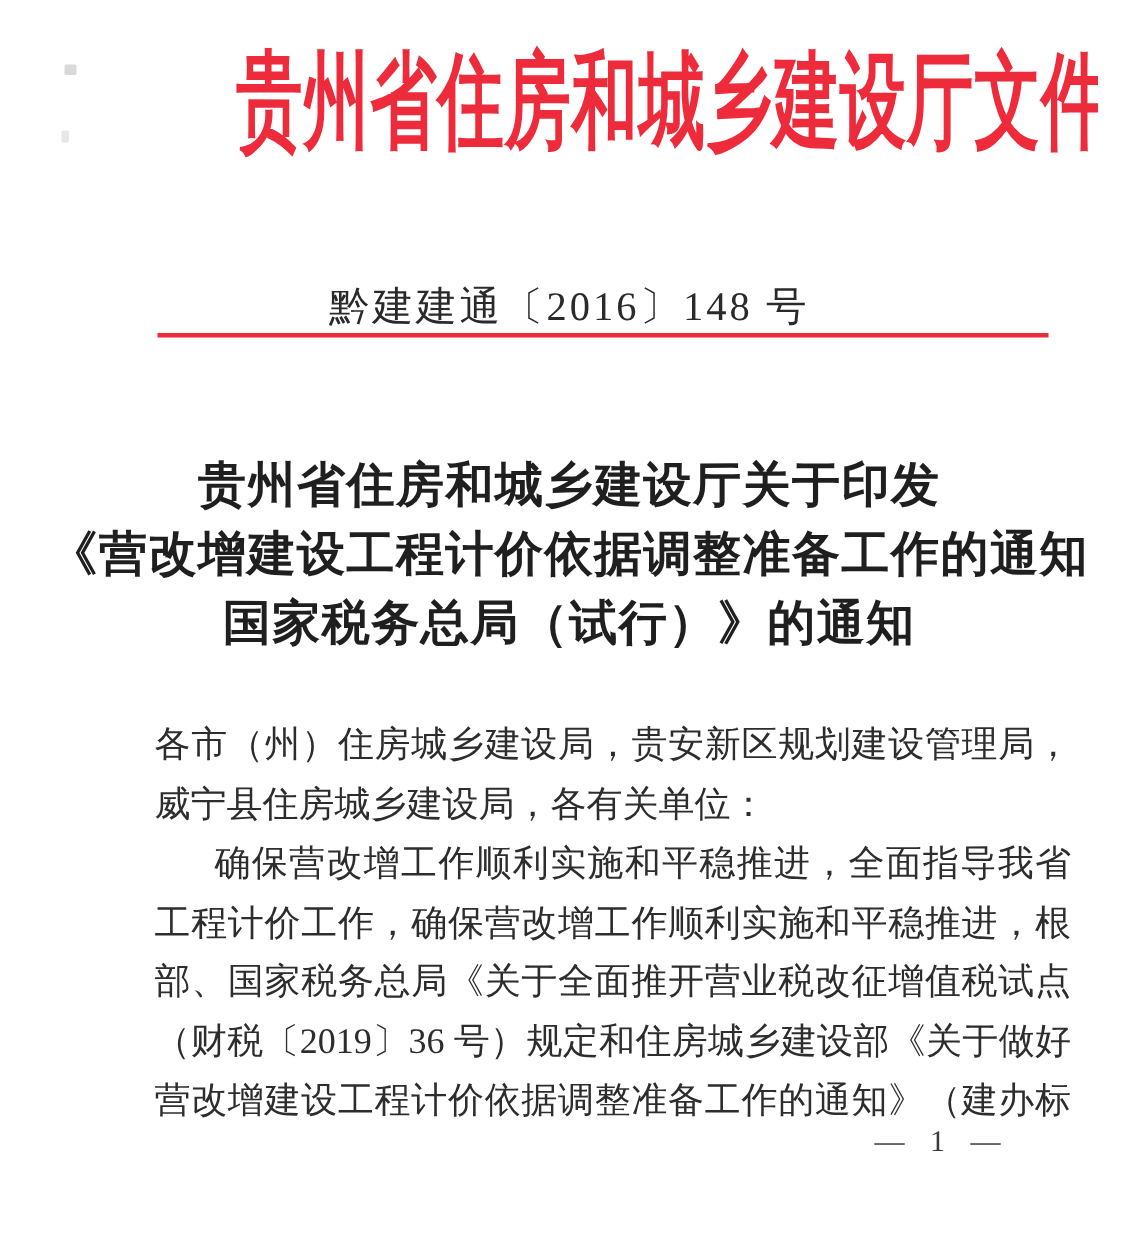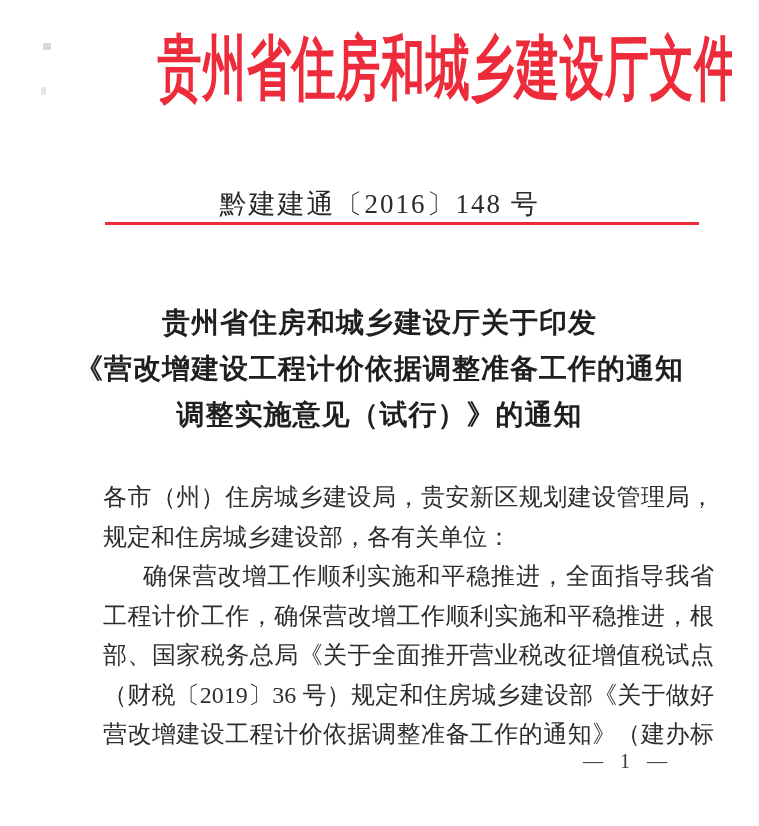--- a/index.html
+++ b/index.html
@@ -57,21 +57,21 @@
   
   .doc-title {
     position: absolute;
     top: 300px;
     left: 0;
     right: 0;
     text-align: center;
     color: #1f1f1f;
   }
   .doc-title .title-line {
-    font-size: 28px;
+    font-size: 32px;
     line-height: 46px;
     font-weight: bold;
     letter-spacing: 1px;
     white-space: nowrap;
   }
 
   
   .doc-body {
     position: absolute;
     top: 478px;
@@ -118,26 +118,26 @@
 
   <div class="red-header">贵州省住房和城乡建设厅文件</div>
 
   <div class="doc-number">黔建建通〔2016〕148 号</div>
 
   <div class="red-line"></div>
 
   <div class="doc-title">
     <div class="title-line">贵州省住房和城乡建设厅关于印发</div>
     <div class="title-line">《营改增建设工程计价依据调整准备工作的通知</div>
-    <div class="title-line">调整实施意见（试行）》的通知</div>
+    <div class="title-line">国家税务总局（试行）》的通知</div>
   </div>
 
   <div class="doc-body">
     <div class="body-line fill">各市（州）住房城乡建设局，贵安新区规划建设管理局，仁怀市、</div>
-    <div class="body-line">规定和住房城乡建设部，各有关单位：</div>
+    <div class="body-line">威宁县住房城乡建设局，各有关单位：</div>
     <div class="body-line fill indent">确保营改增工作顺利实施和平稳推进，全面指导我省建筑</div>
     <div class="body-line fill">工程计价工作，确保营改增工作顺利实施和平稳推进，根据财政</div>
     <div class="body-line fill">部、国家税务总局《关于全面推开营业税改征增值税试点的通知》</div>
     <div class="body-line fill">（财税〔2019〕36 号）规定和住房城乡建设部《关于做好建筑业</div>
     <div class="body-line fill">营改增建设工程计价依据调整准备工作的通知》（建办标〔2008〕</div>
   </div>
 
   <div class="page-number">— 1 —</div>
 
   <div class="speck speck-1"></div>

